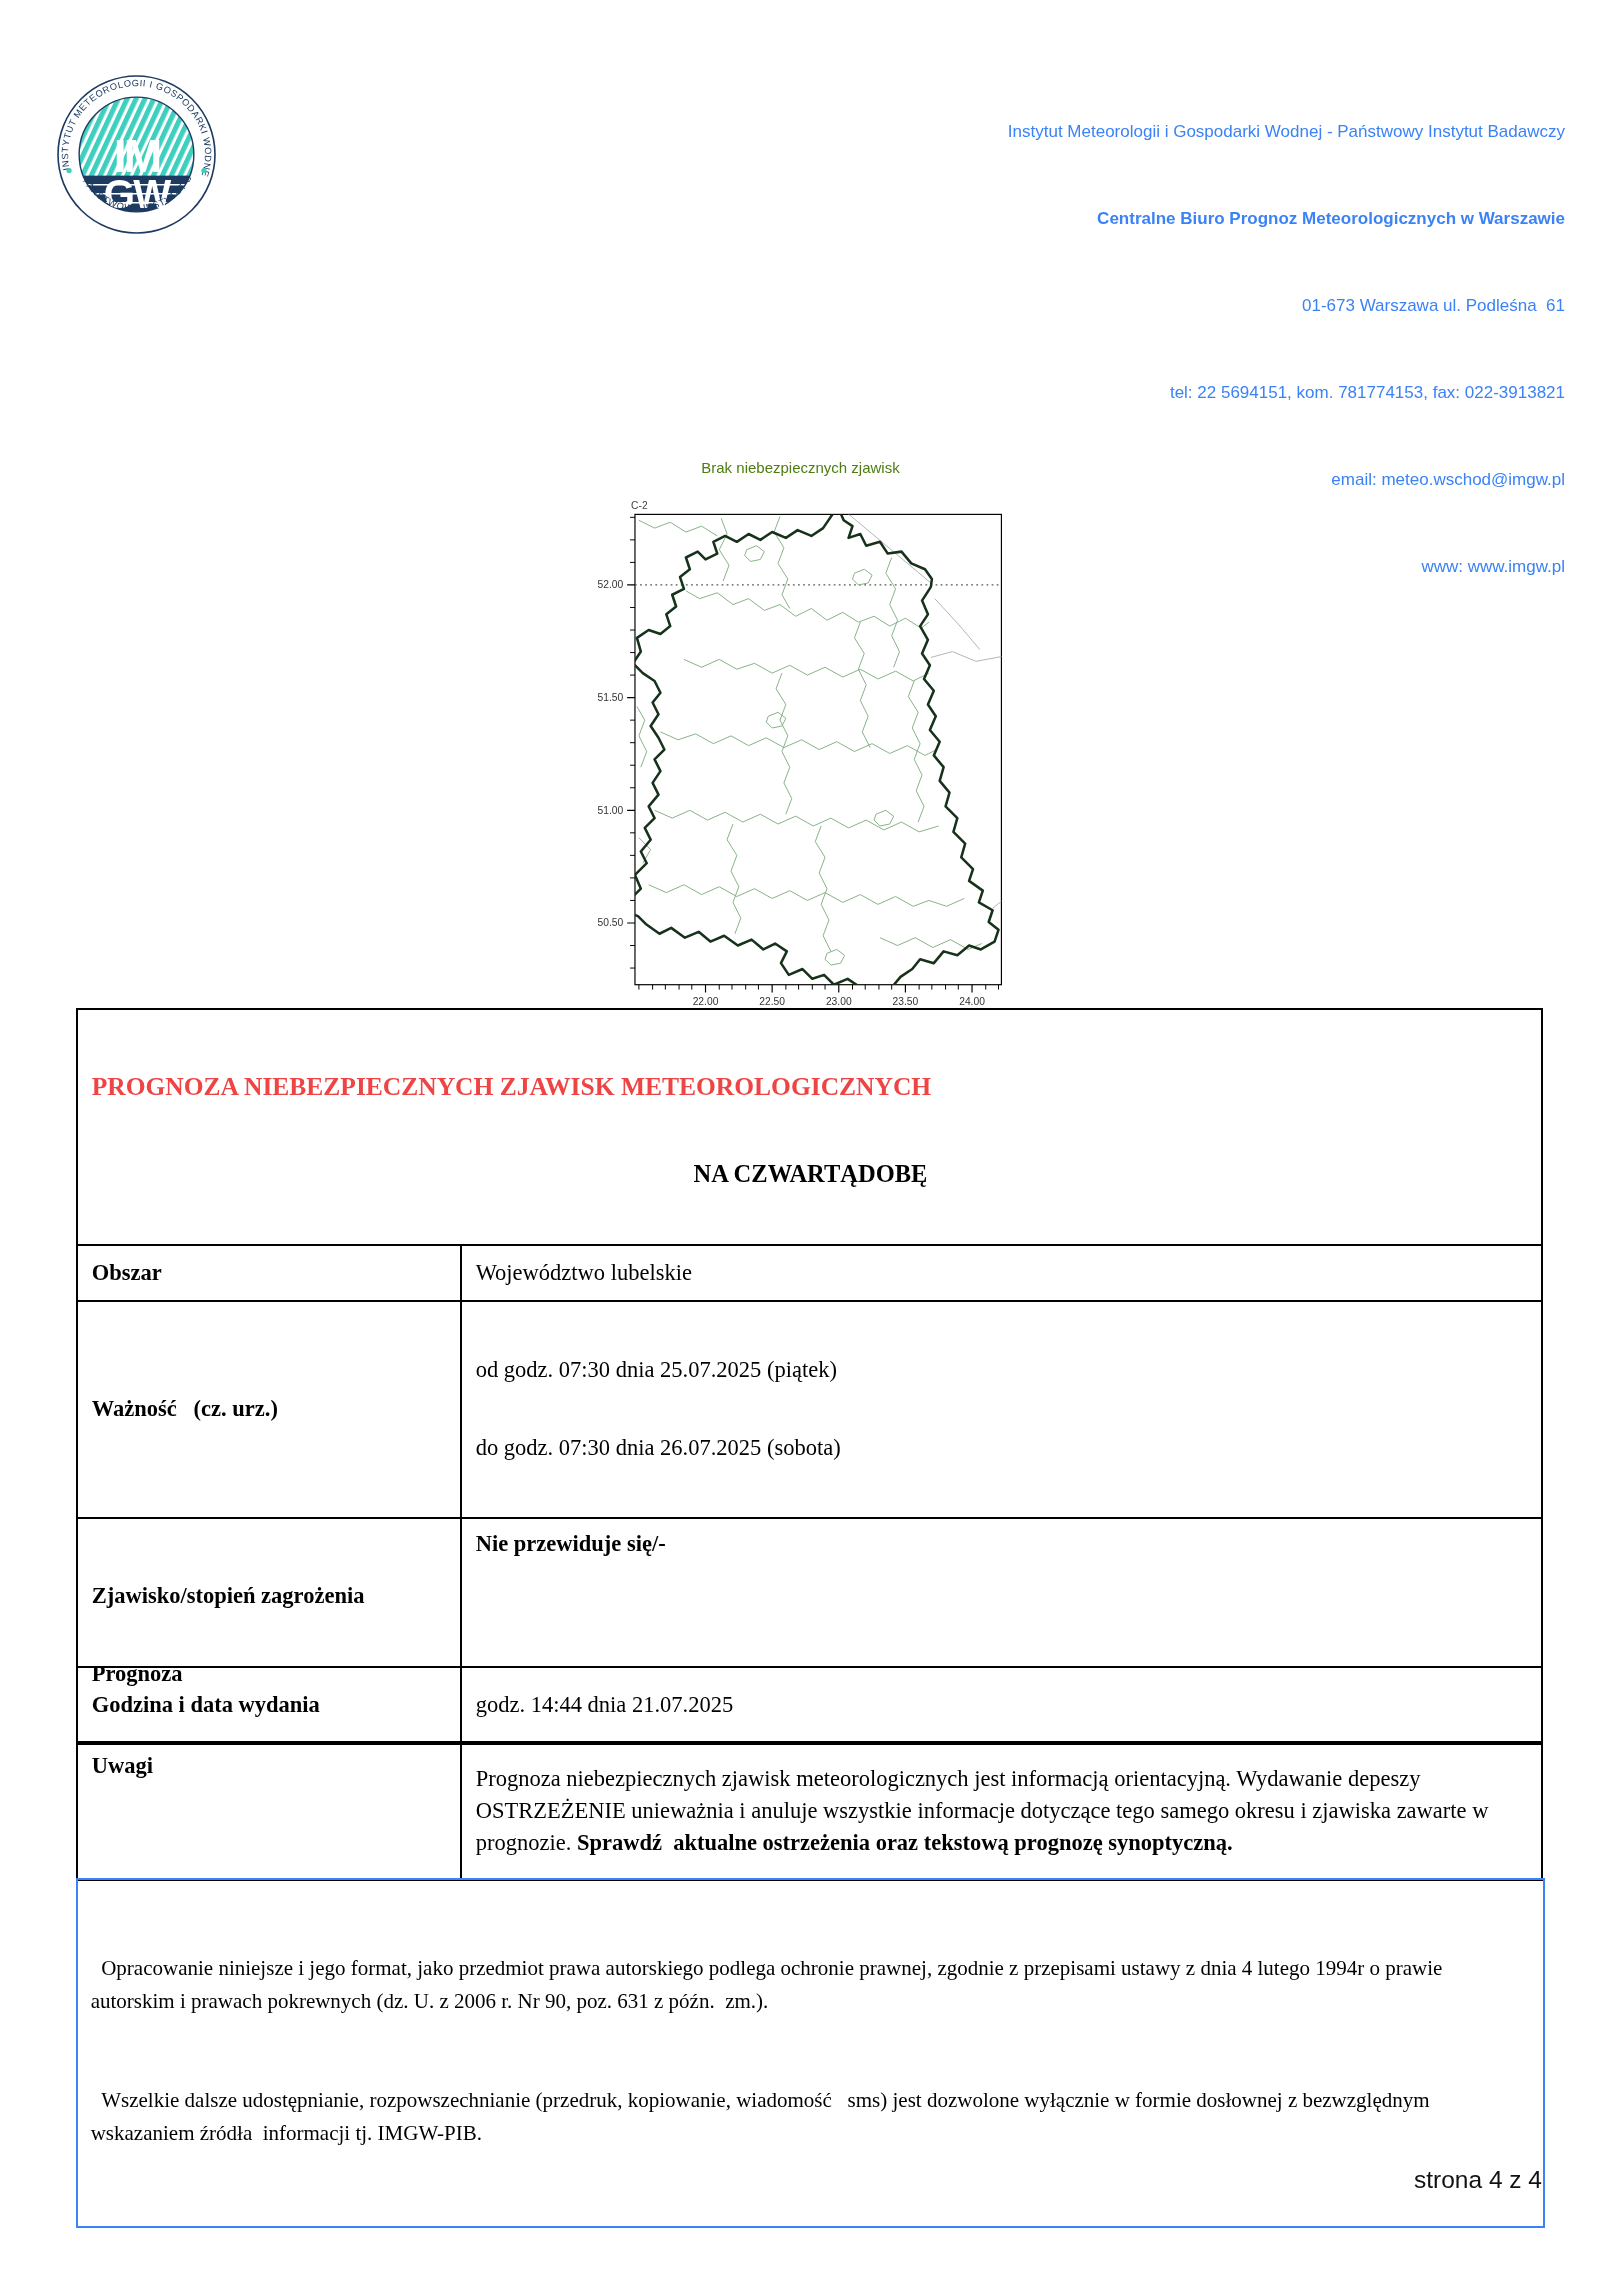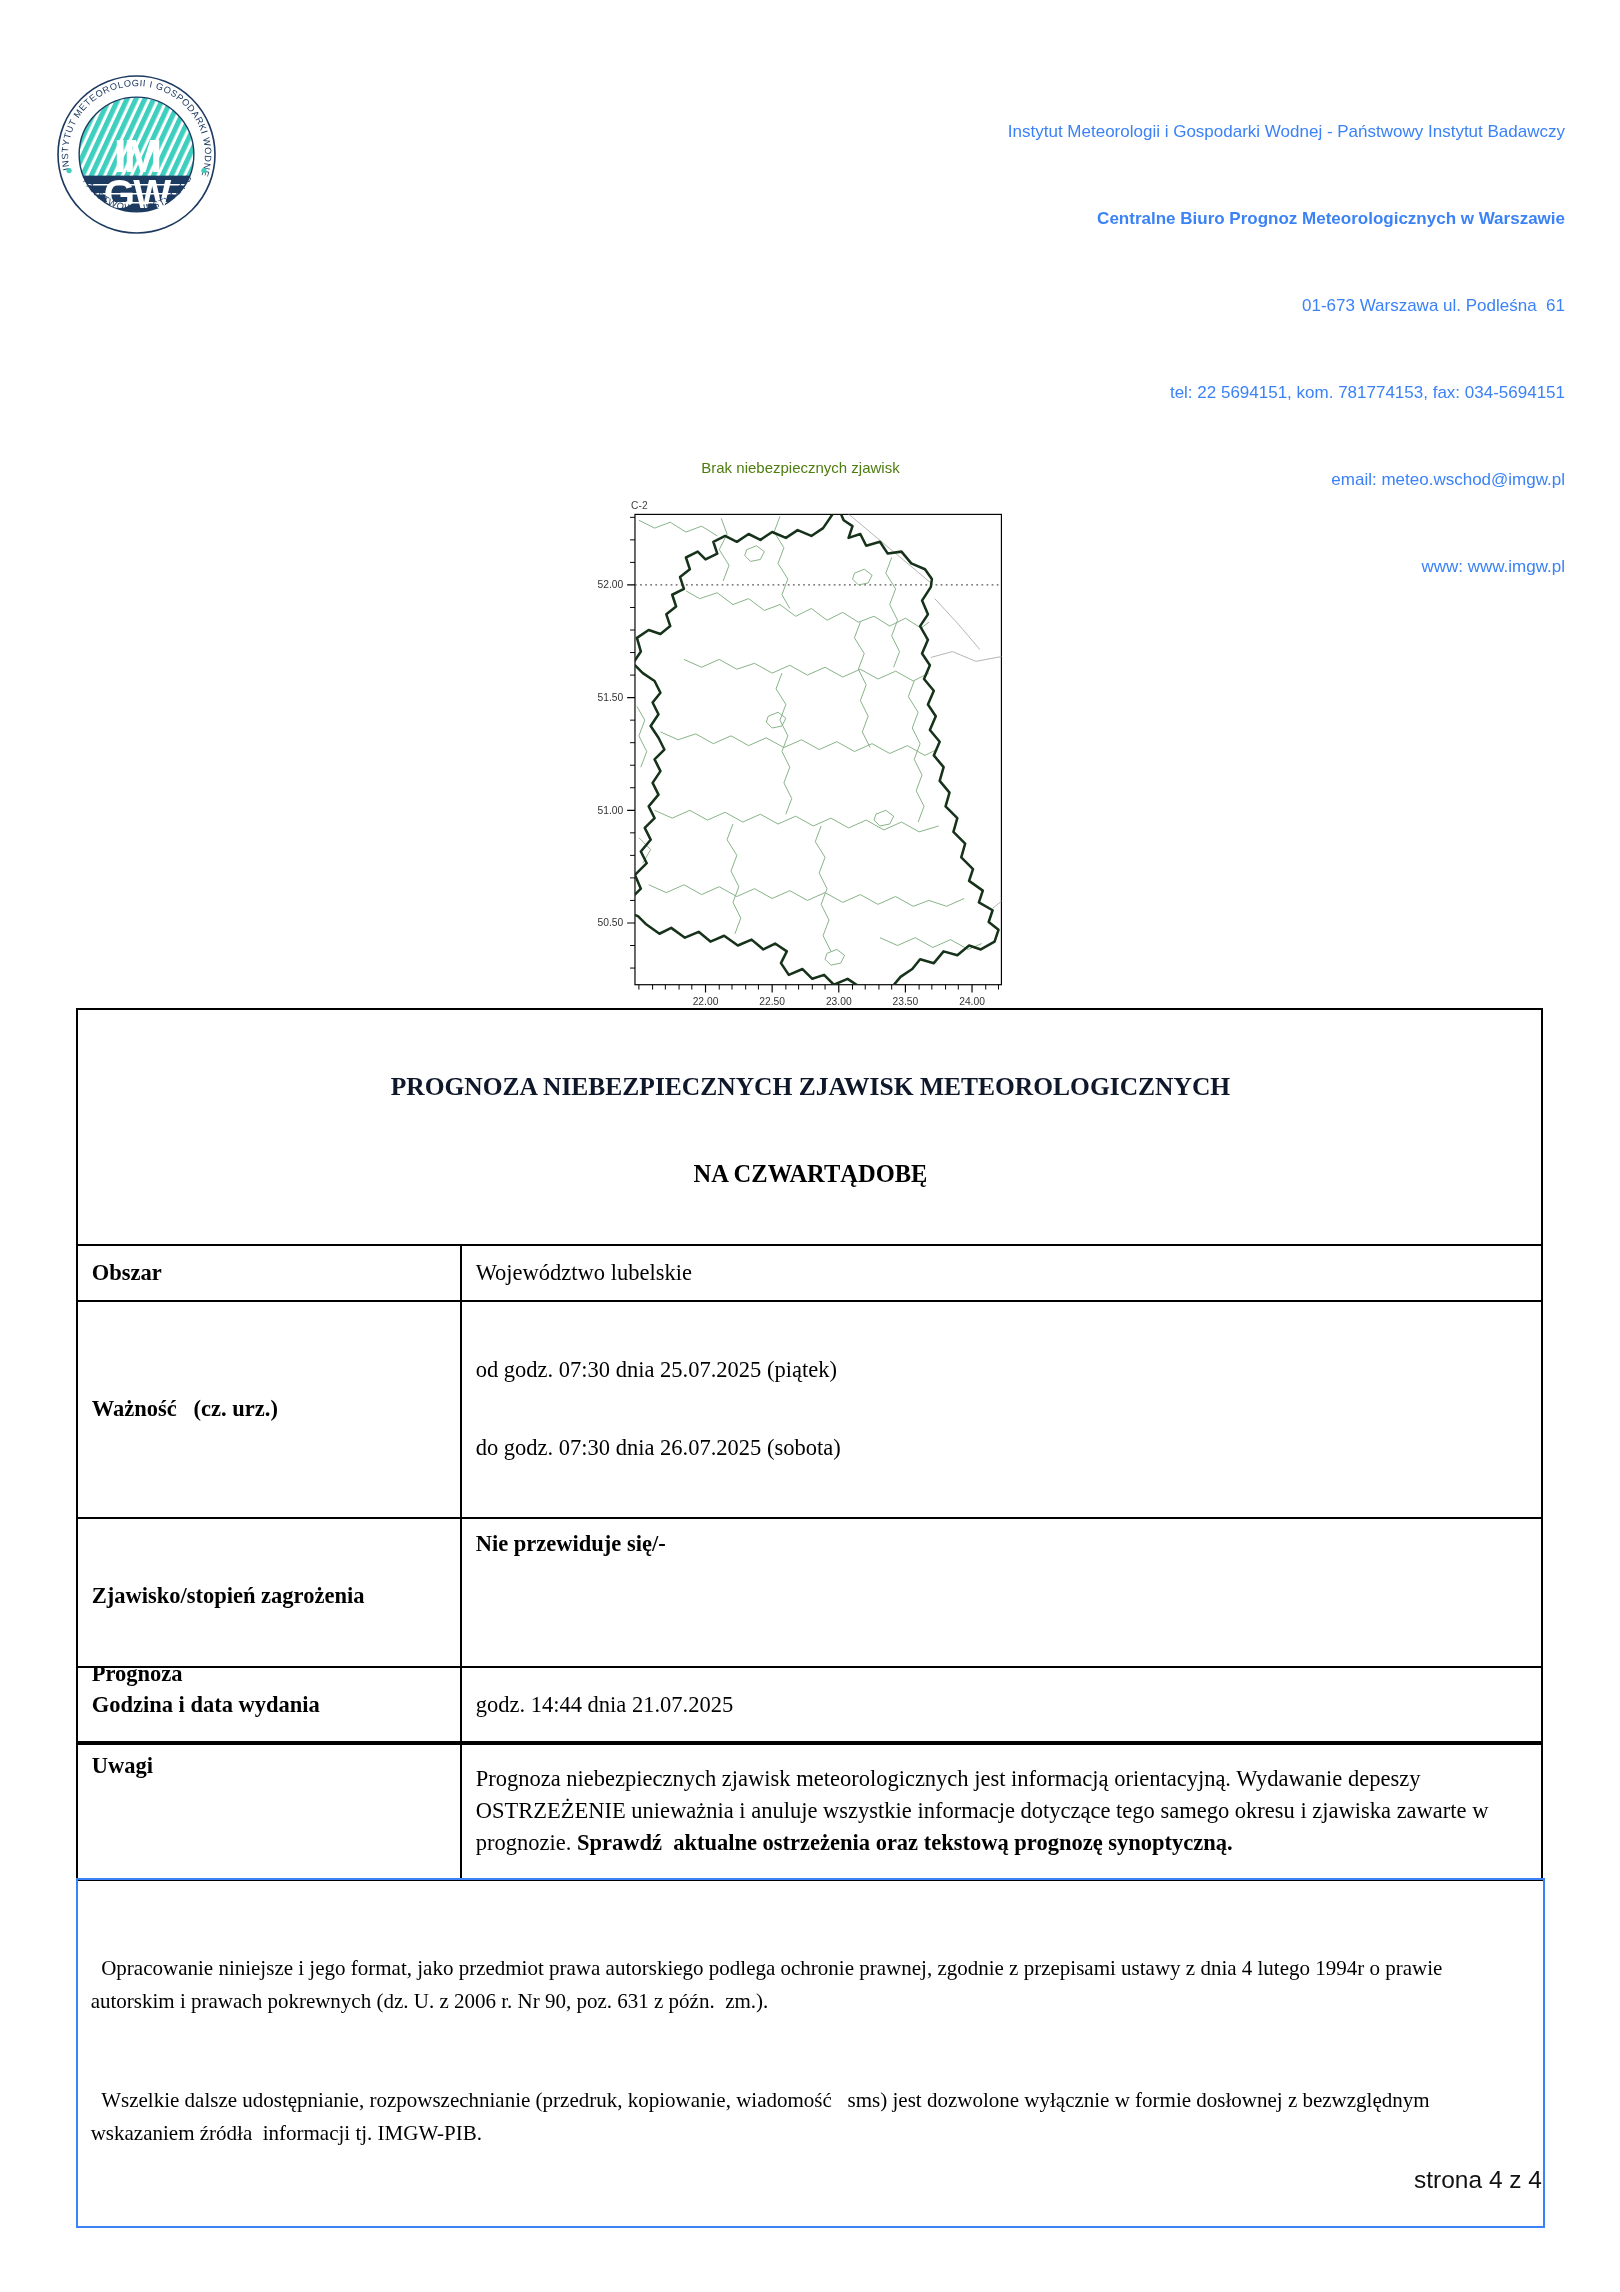--- a/index.html
+++ b/index.html
@@ -18,21 +18,21 @@
   .map-svg{position:absolute;left:578px;top:485px;}
 
   
   .tbl{position:absolute;border-collapse:collapse;table-layout:fixed;
        font-family:"Liberation Serif",serif;font-size:22.5px;color:#000;}
   .tbl td{border:2px solid #000;vertical-align:middle;padding:3.9px 11.8px 3.9px 13.7px;
           white-space:pre-wrap;}
   .t1{left:76px;top:1008px;width:1467px;}
   .t2{left:76px;top:1666px;width:1467px;}
   .lbl{font-weight:bold;}
-  .t1-title{color:#0f172a;font-weight:bold;font-size:25.5px;text-align:center;padding-top:5.9px;}
+  .t1-title{color:#ef4444;font-weight:bold;font-size:25.5px;text-align:left;padding-top:5.9px;}
   .t1-subtitle{color:#000;font-weight:bold;font-size:24.5px;text-align:center;padding-top:5.9px;}
   .bold{font-weight:bold;}
   .remarks-cell{line-height:32px;padding-top:7.8px;vertical-align:top;}
 
   .copyright{position:absolute;left:76px;top:1878px;width:1440px;border:2px solid #3b82f6;
              font-family:"Liberation Serif",serif;font-size:21px;line-height:33px;
              padding:5.9px 12.7px 9.8px 12.7px;white-space:pre-wrap;}
   .copyright p{margin:0;}
 
   .page-footer{position:absolute;right:78px;top:2166px;font-size:24.5px;color:#111;}
@@ -70,21 +70,21 @@
       <textPath href="#arcBottom" startOffset="4%">PAŃSTWOWY INSTYTUT BADAWCZY</textPath>
     </text>
     <circle cx="13" cy="96" r="2.6" fill="#3ecfbf"></circle>
     <circle cx="147" cy="96" r="2.6" fill="#3ecfbf"></circle>
   </svg>
 
   <div class="hdr">
     <div>Instytut Meteorologii i Gospodarki Wodnej - Państwowy Instytut Badawczy</div>
     <div class="b">Centralne Biuro Prognoz Meteorologicznych w Warszawie</div>
     <div>01-673 Warszawa ul. Podleśna  61</div>
-    <div>tel: 22 5694151, kom. 781774153, fax: 034-5694151</div>
+    <div>tel: 22 5694151, kom. 781774153, fax: 022-3913821</div>
     <div>email: meteo.wschod@imgw.pl</div>
     <div>www: www.imgw.pl</div>
   </div>
 
   <div class="map-title">Brak niebezpiecznych zjawisk</div>
 
   <svg class="map-svg" width="451" height="534" viewBox="0 0 460 545">
     <defs>
       <clipPath id="plotClip">
           <rect x="58" y="30" width="374" height="480"></rect>

